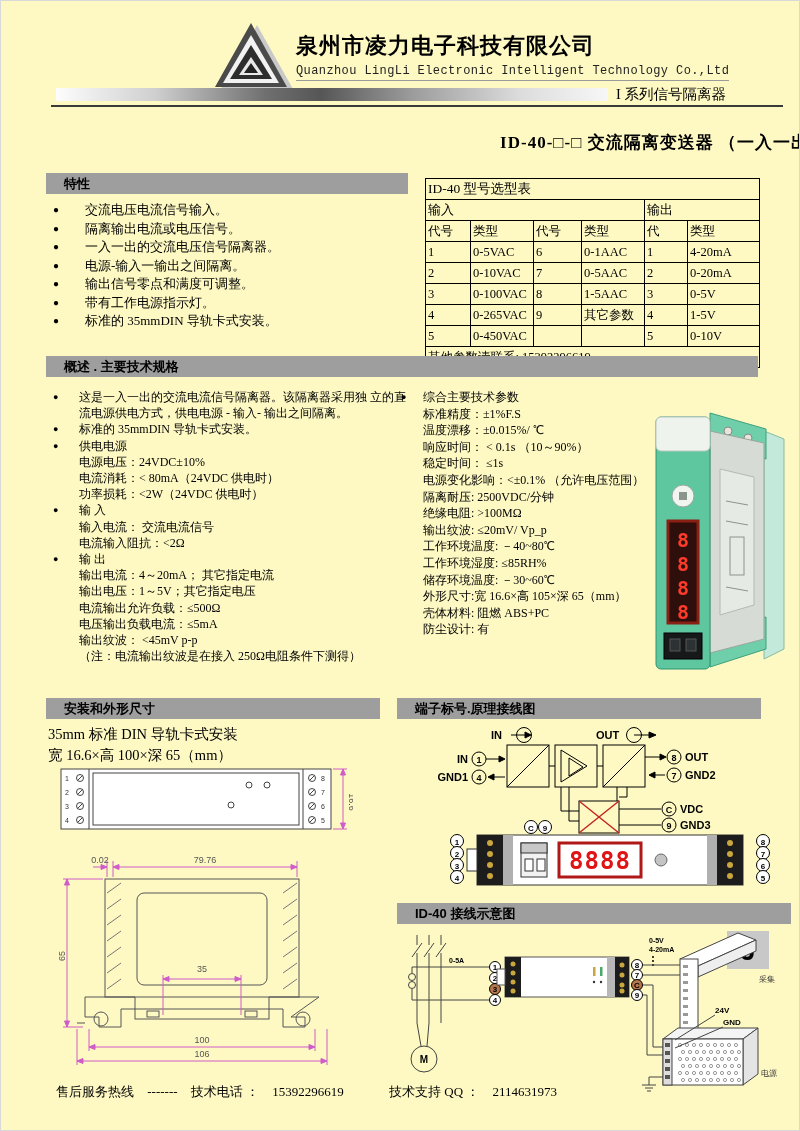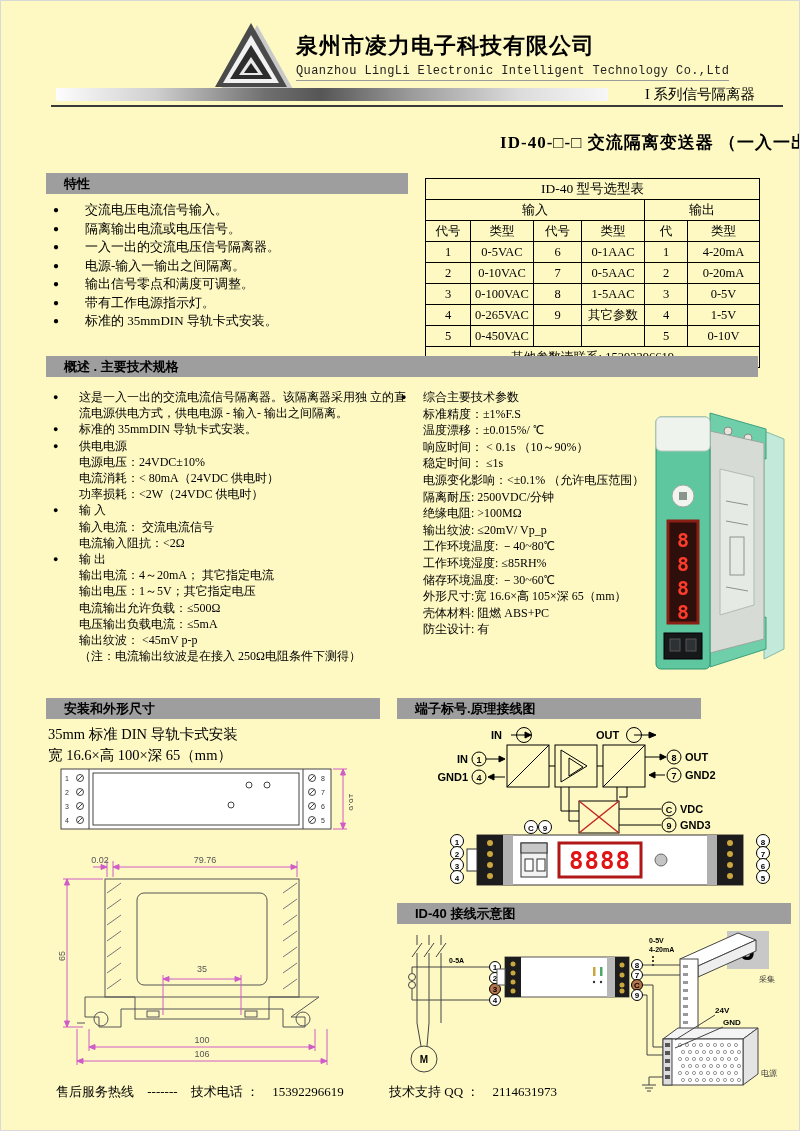--- a/index.html
+++ b/index.html
@@ -5,35 +5,35 @@
   html,body{margin:0;padding:0;background:#fff;}
   #page{position:relative;width:800px;height:1131px;background:#fef9c3;overflow:hidden;
         font-family:"Liberation Serif",serif;color:#000;border:1px solid #d9d9d9;box-sizing:border-box;}
   .abs{position:absolute;}
 
   
   .company-cn{font-size:22px;letter-spacing:1px;font-weight:600;}
   .company-en{font-size:12px;font-family:"Liberation Mono",monospace;color:#222;
               border-bottom:1px solid #9a9a9a;padding-bottom:2px;margin-top:3px;letter-spacing:0.4px;}
   .grad-bar{height:13px;background:linear-gradient(90deg,#fdfdfd 0%,#cfcfcf 18%,#6f6f6f 38%,#565656 48%,#9a9a9a 64%,#dcdcdc 84%,#f7f7f7 100%);}
-  .series-label{font-size:14.5px;text-align:center;}
+  .series-label{font-size:14.5px;text-align:left;}
   .header-rule{border-top:2px solid #3a3a3a;height:0;}
 
   .doc-title{width:100%;text-align:right;font-size:17px;font-weight:bold;letter-spacing:1px;padding-left:28px;}
 
   .sec-bar{background:#9e9e9e;color:#000;font-family:"Liberation Sans",sans-serif;
            font-weight:bold;font-size:13px;line-height:21px;height:21px;padding-left:18px;box-sizing:border-box;}
 
   
   .feature-list{font-size:13px;}
   .feature-item{display:flex;margin-bottom:4.5px;line-height:14px;}
   .fblt{width:32px;font-size:10px;flex:none;}
 
   
-  table.sel-table{border-collapse:collapse;table-layout:fixed;width:334px;font-size:12.5px;text-align:center;}
+  table.sel-table{border-collapse:collapse;table-layout:fixed;width:334px;font-size:12.5px;}
   table.sel-table td{border:1px solid #000;padding:1px 2px;line-height:16.5px;height:18px;}
   td.tt{font-size:13.5px;}
   td.gh{font-size:13px;}
 
   
   .spec-col{font-size:12px;}
   .spec-line{display:flex;line-height:16.2px;}
   .blt{width:26px;font-size:9px;flex:none;}
   .ov-right .spec-line{line-height:16.6px;}
   .ov-right .blt{width:22px;}
@@ -445,21 +445,21 @@
         <polygon points="278,208 272,205.5 272,210.5"></polygon>
     </g>
     <text x="51" y="10" class="dimt">0.02</text>
     <text x="156" y="10" class="dimt">79.76</text>
     <text x="10" y="103" class="dimt" transform="rotate(270 13 100)">65</text>
     <text x="153" y="119" class="dimt">35</text>
     <text x="153" y="190" class="dimt">100</text>
     <text x="153" y="204" class="dimt">106</text>
   </svg>
 
-  <div class="abs sec-bar" style="left:396px;top:697px;width:304px;">端子标号.原理接线图</div>
+  <div class="abs sec-bar" style="left:396px;top:697px;width:364px;">端子标号.原理接线图</div>
 
   <svg class="abs" style="left:420px;top:722px;" width="350" height="118" viewBox="0 0 350 118">
     <g stroke="#000" fill="none">
       <text x="70" y="16" class="slbl" stroke="none" fill="#000">IN</text>
       <circle cx="103" cy="12" r="7.5"></circle>
         <line x1="90" y1="12" x2="109" y2="12"></line>
       <polygon points="110,12 104,9 104,15" fill="#000"></polygon>
       <text x="175" y="16" class="slbl" stroke="none" fill="#000">OUT</text>
       <circle cx="213" cy="12" r="7.5"></circle>
         <line x1="213" y1="12" x2="233" y2="12"></line>

